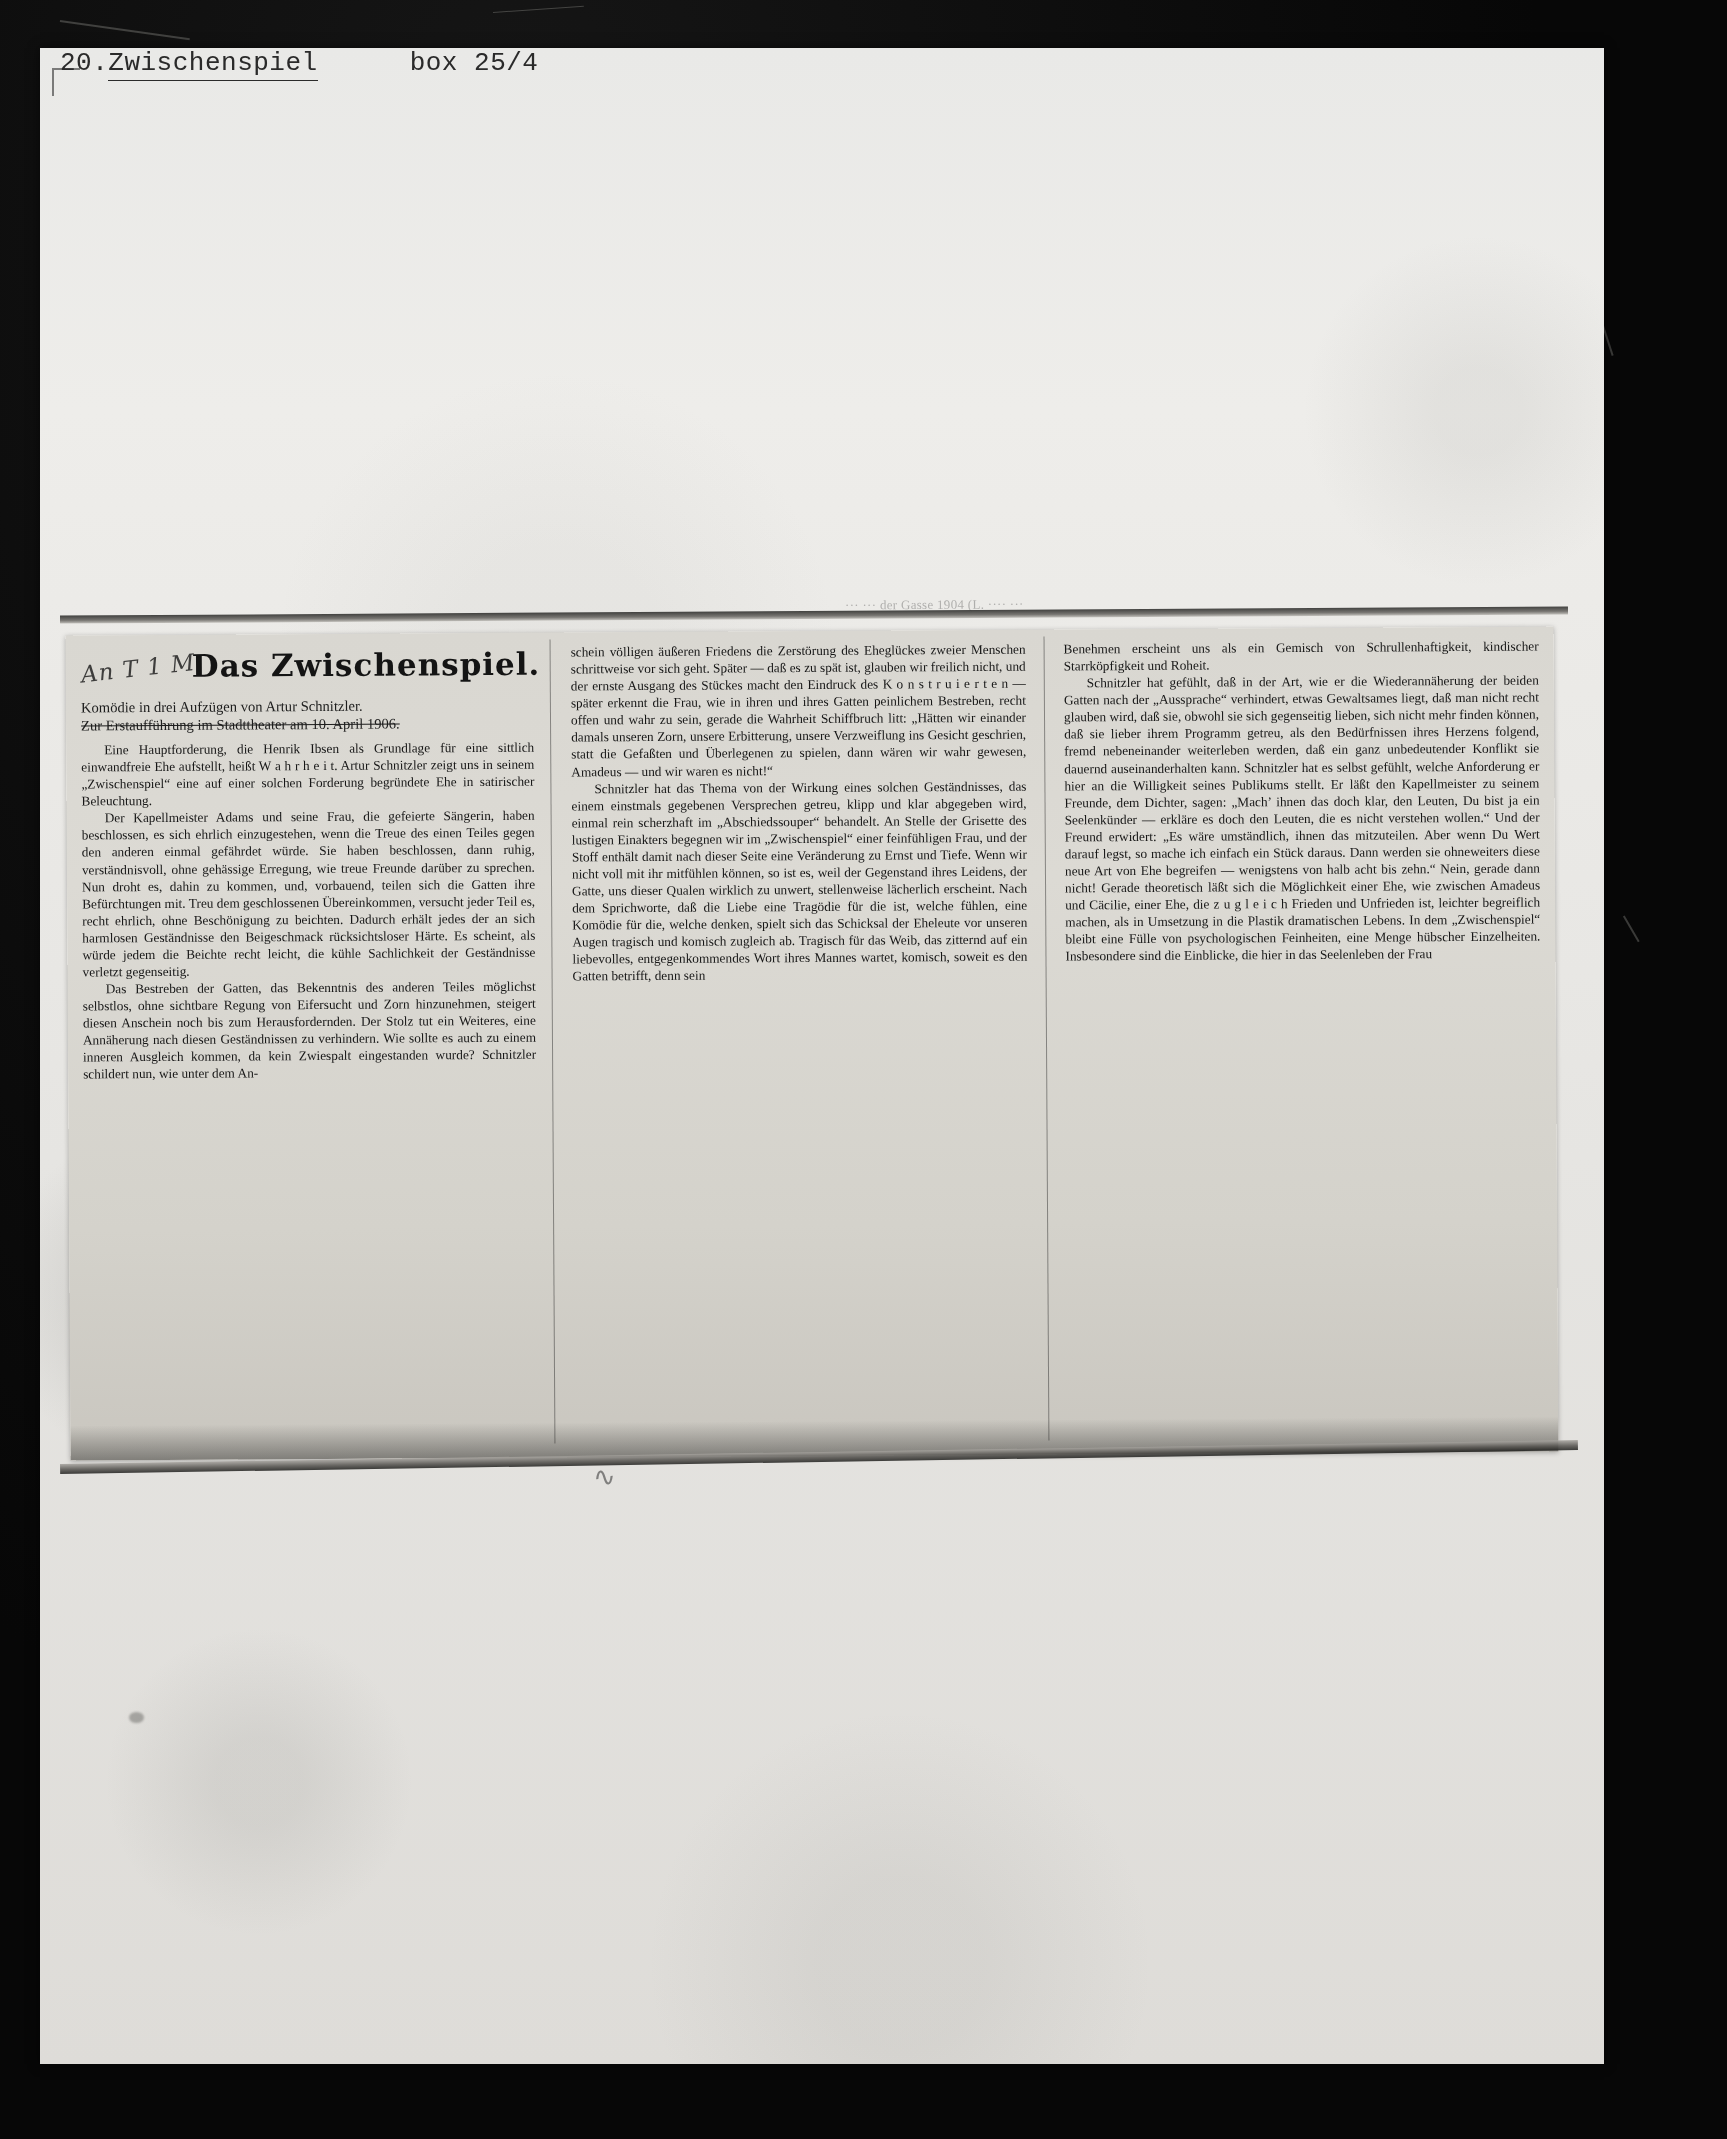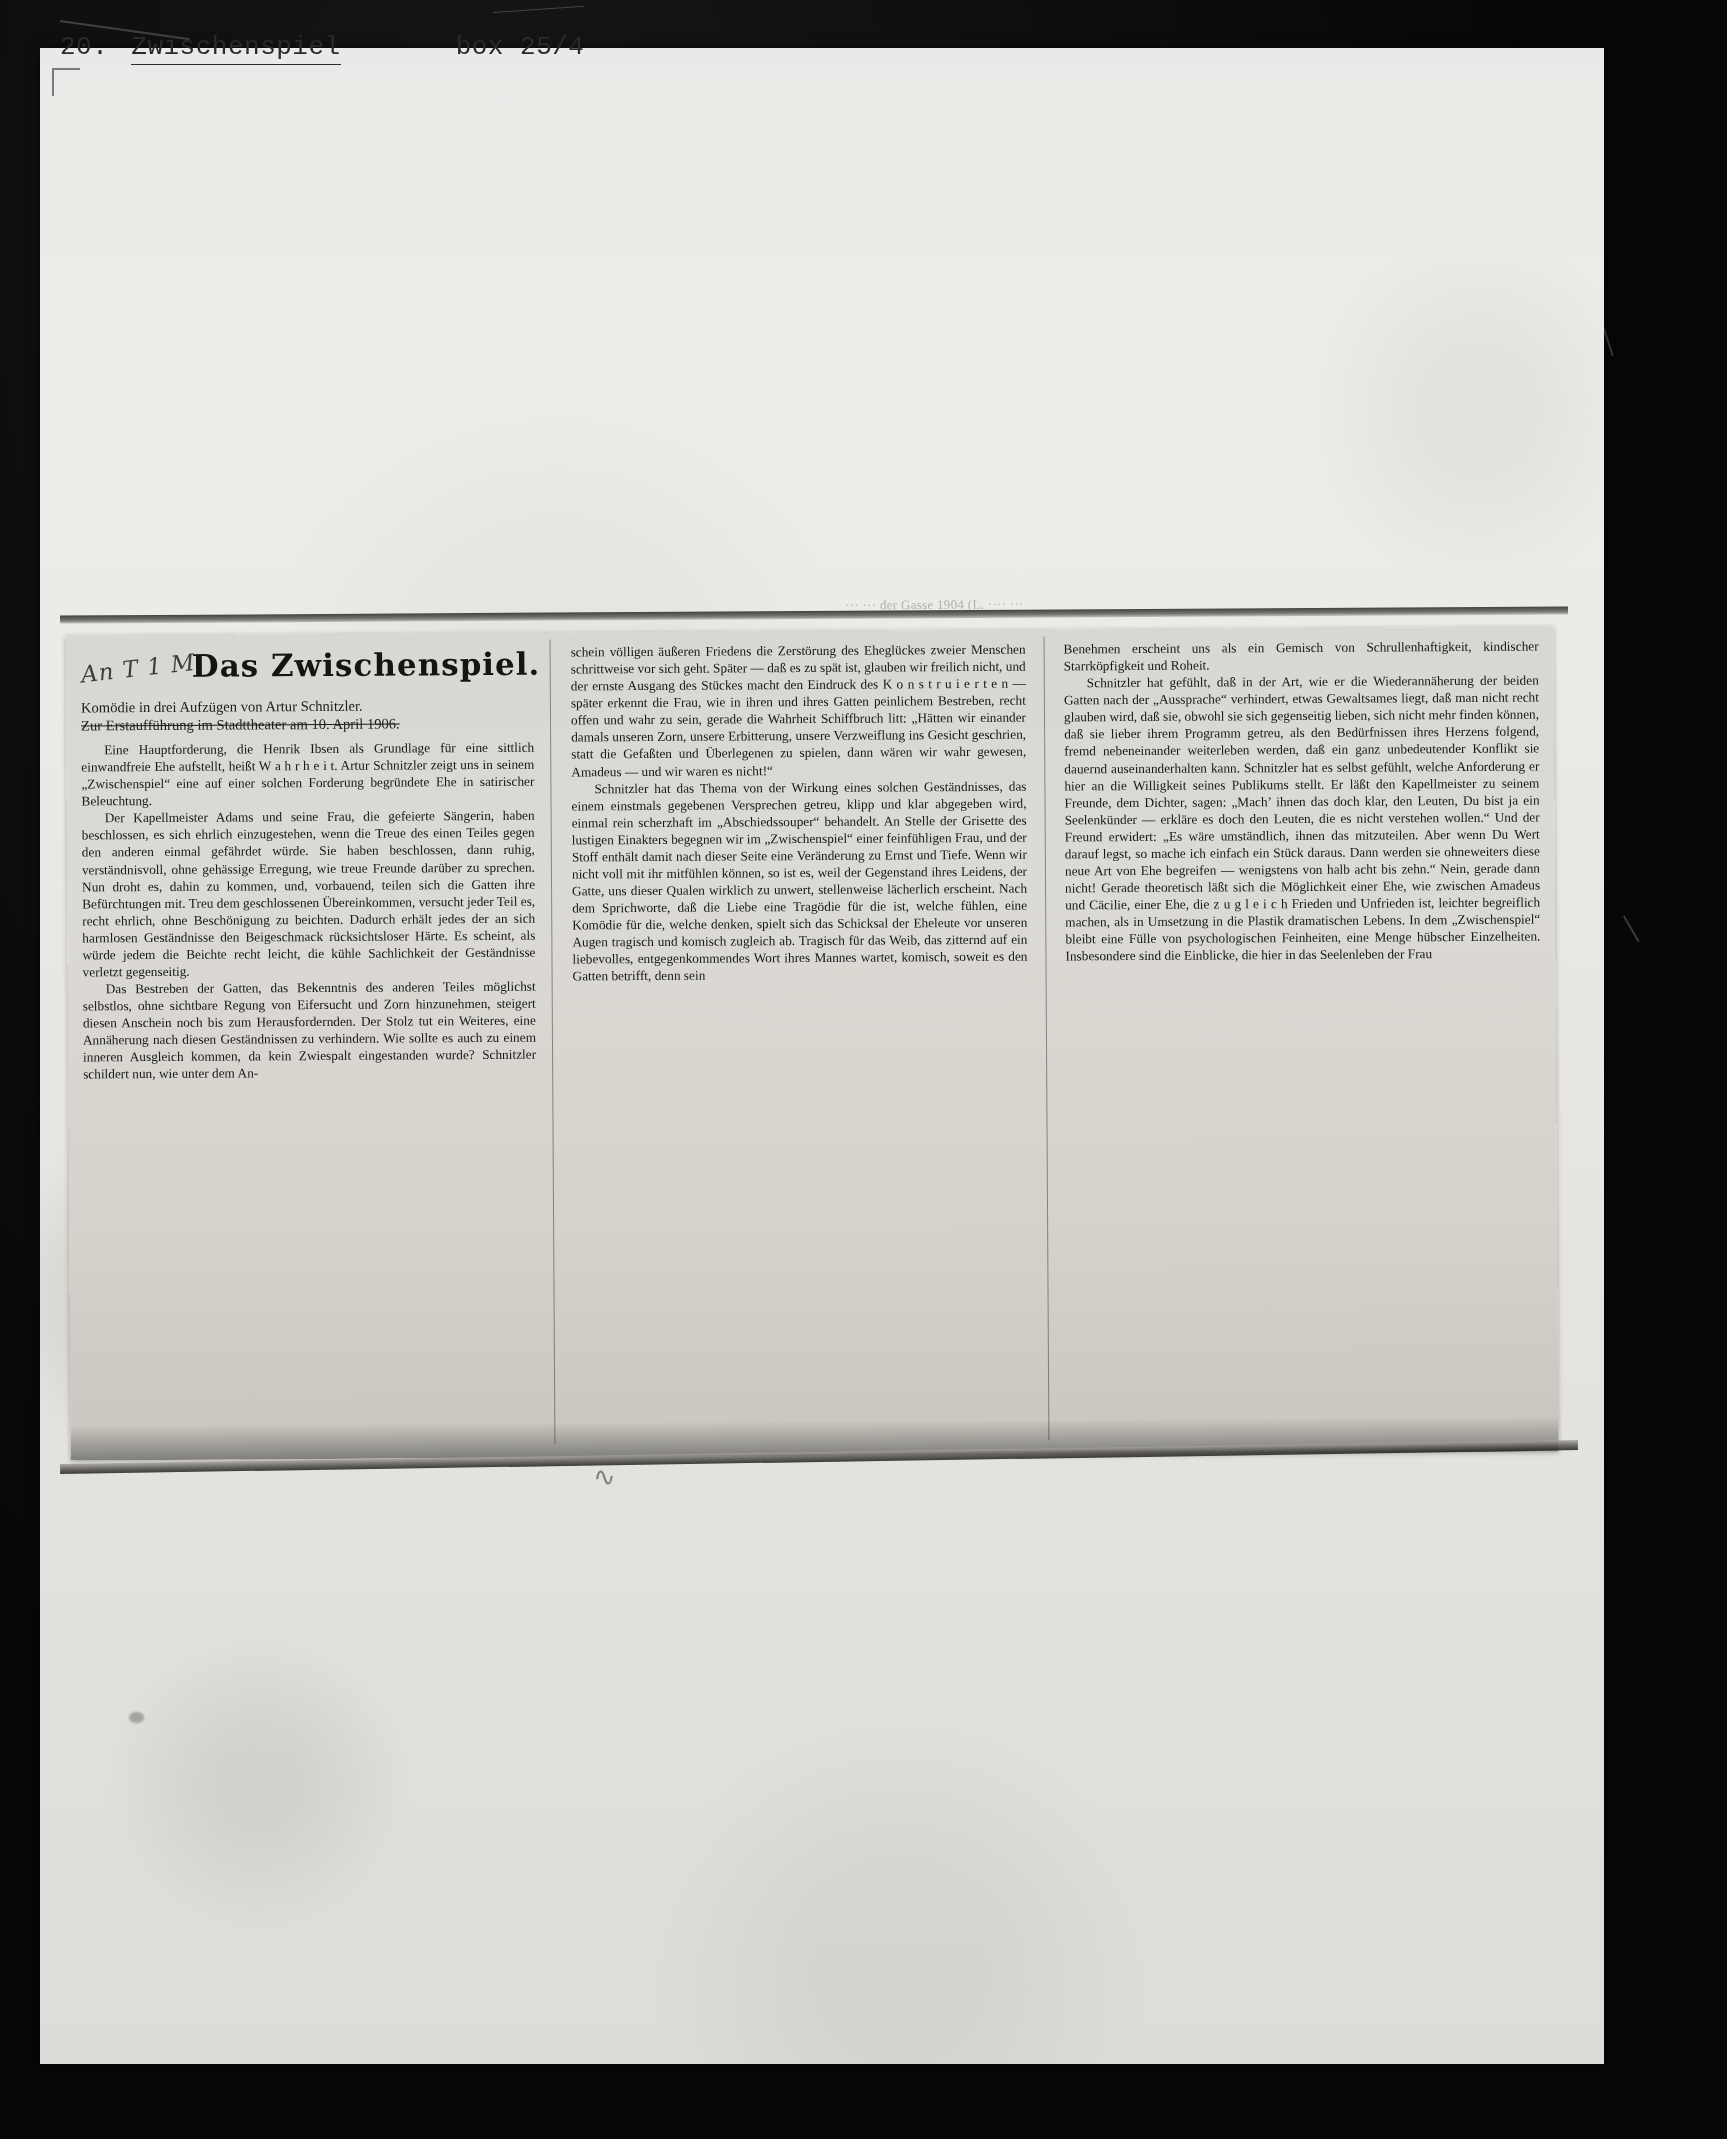--- a/index.html
+++ b/index.html
@@ -57,26 +57,25 @@
     height: 26px;
     border-left: 2px solid #555;
     border-top: 2px solid #555;
     opacity: .75;
   }
 
   
   #archive-header {
     position: absolute;
     left: 60px;
-    top: 32px;
+    top: 48px;
     width: 1106px;
     height: 60px;
     display: flex;
     align-items: flex-start;
-    gap: 23px;
     font-family: "Liberation Mono", monospace;
     font-size: 26px;
     color: #2a2a2a;
     letter-spacing: 0.5px;
     white-space: nowrap;
   }
   #archive-header .num { font-weight: 400; }
   #archive-header .title-ul {
     border-bottom: 1.5px solid #2b2b2b;
     padding-bottom: 2px;

